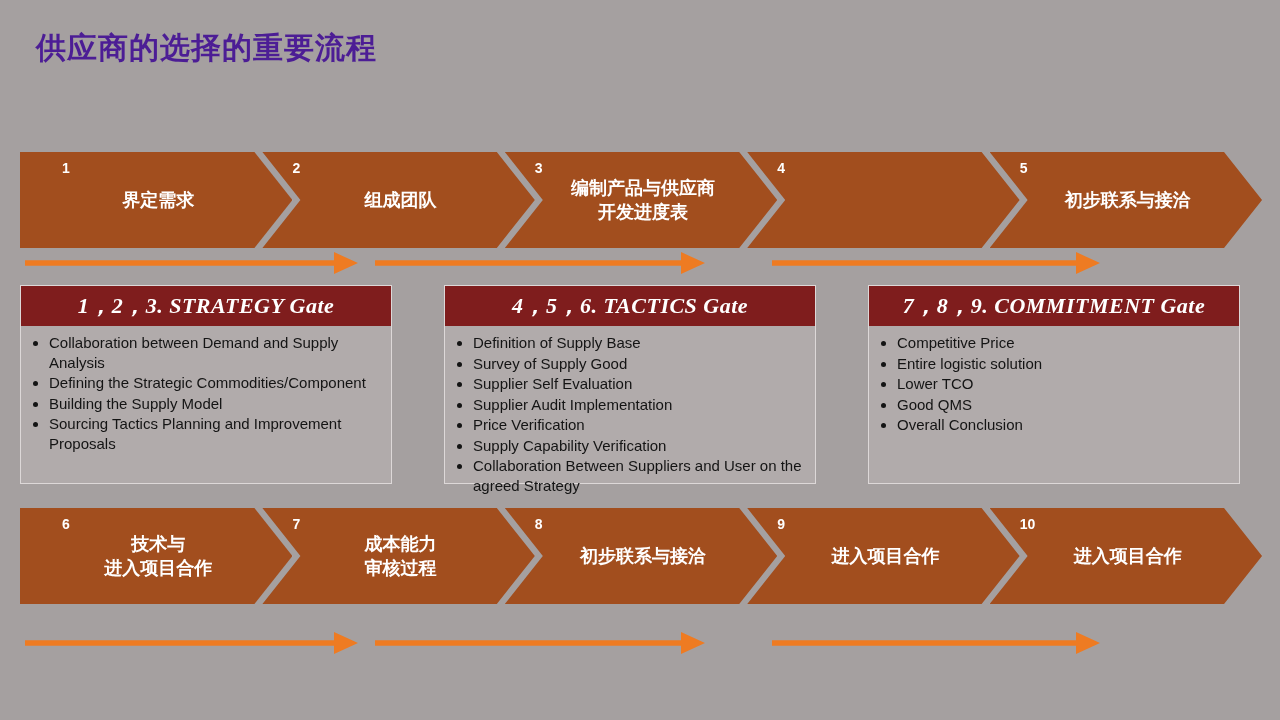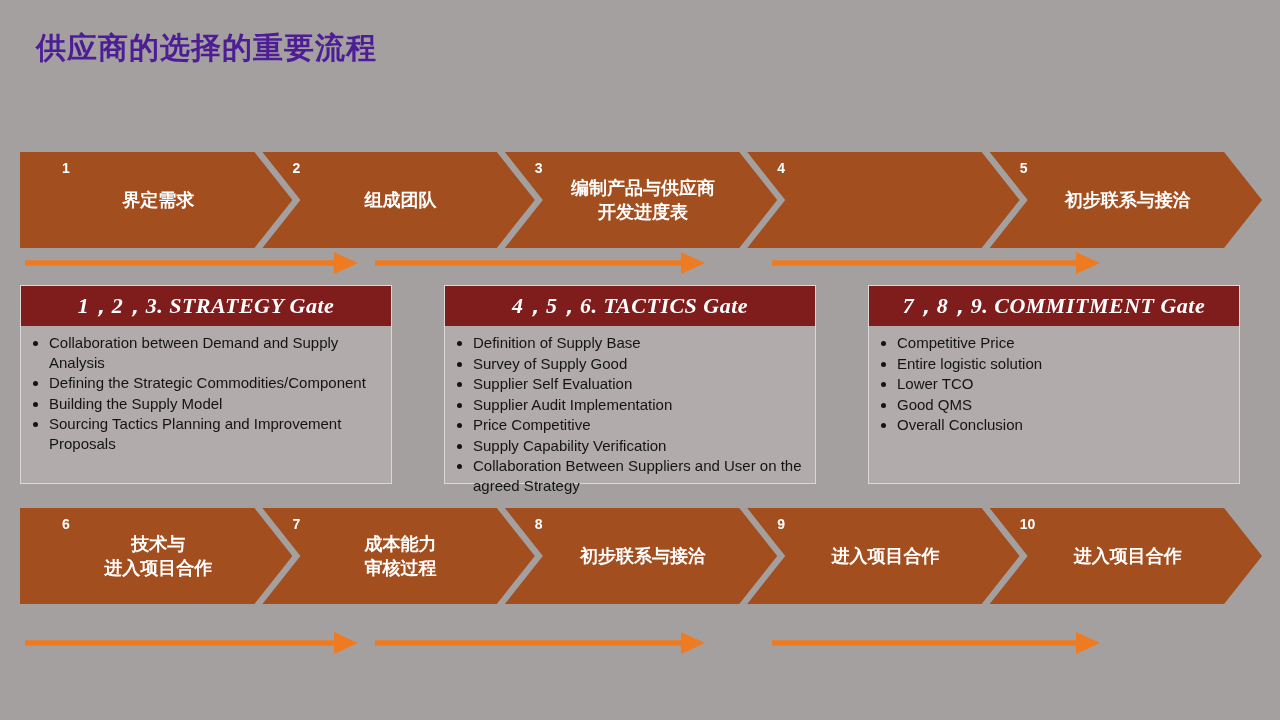--- a/index.html
+++ b/index.html
@@ -135,21 +135,21 @@
       </ul>
     </div>
 
     <div class="gate">
       <div class="gate-header">4，5，6. TACTICS Gate</div>
       <ul class="gate-body">
         <li>Definition of Supply Base</li>
         <li>Survey of Supply Good</li>
         <li>Supplier Self Evaluation</li>
         <li>Supplier Audit Implementation</li>
-        <li>Price Competitive</li>
+        <li>Price Verification</li>
         <li>Supply Capability Verification</li>
         <li>Collaboration Between Suppliers and User on the agreed Strategy</li>
       </ul>
     </div>
 
     <div class="gate">
       <div class="gate-header">7，8，9. COMMITMENT Gate</div>
       <ul class="gate-body">
         <li>Competitive Price</li>
         <li>Entire logistic solution</li>

